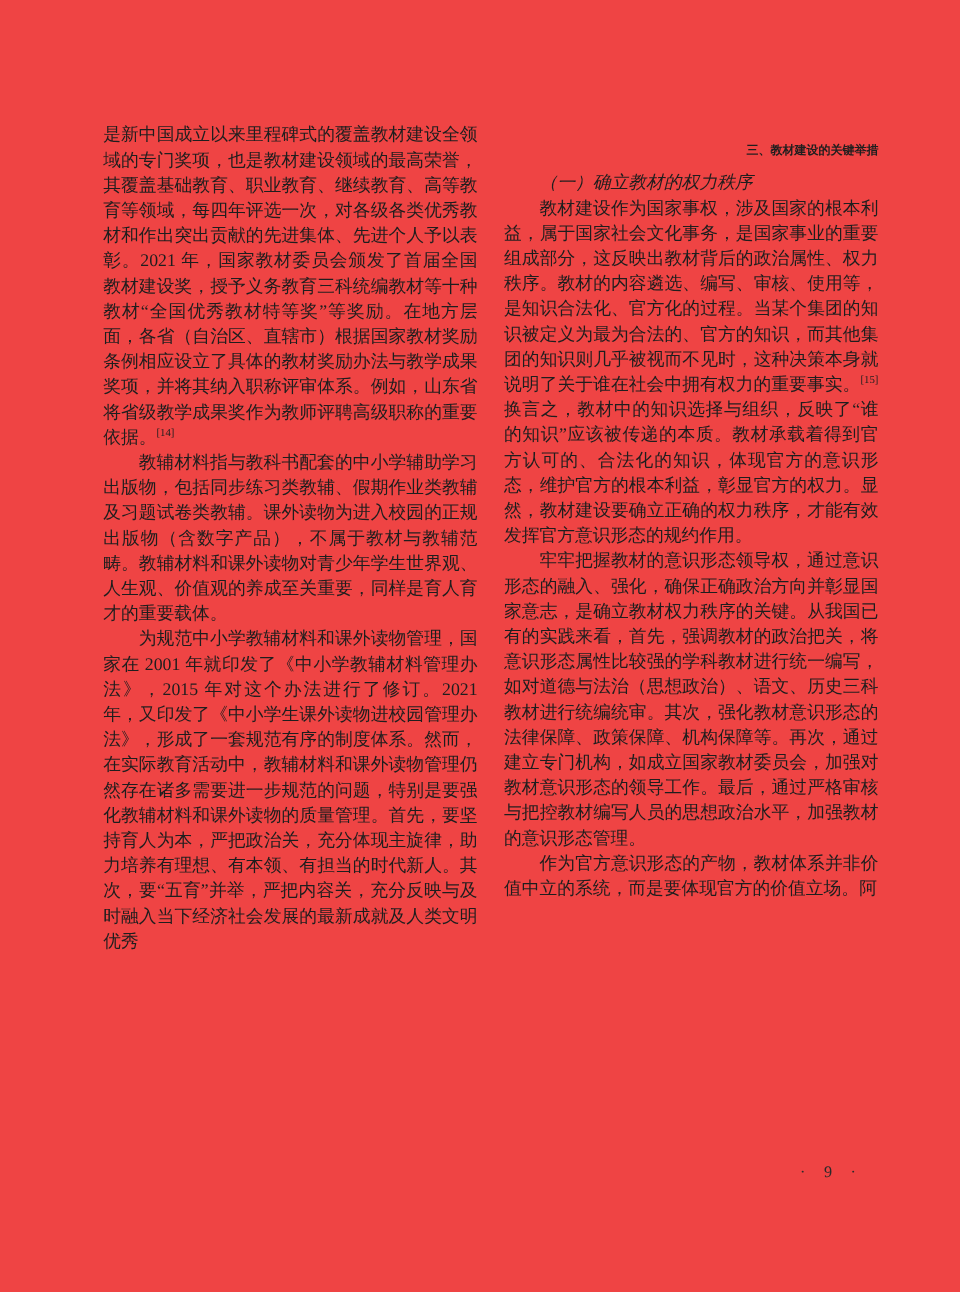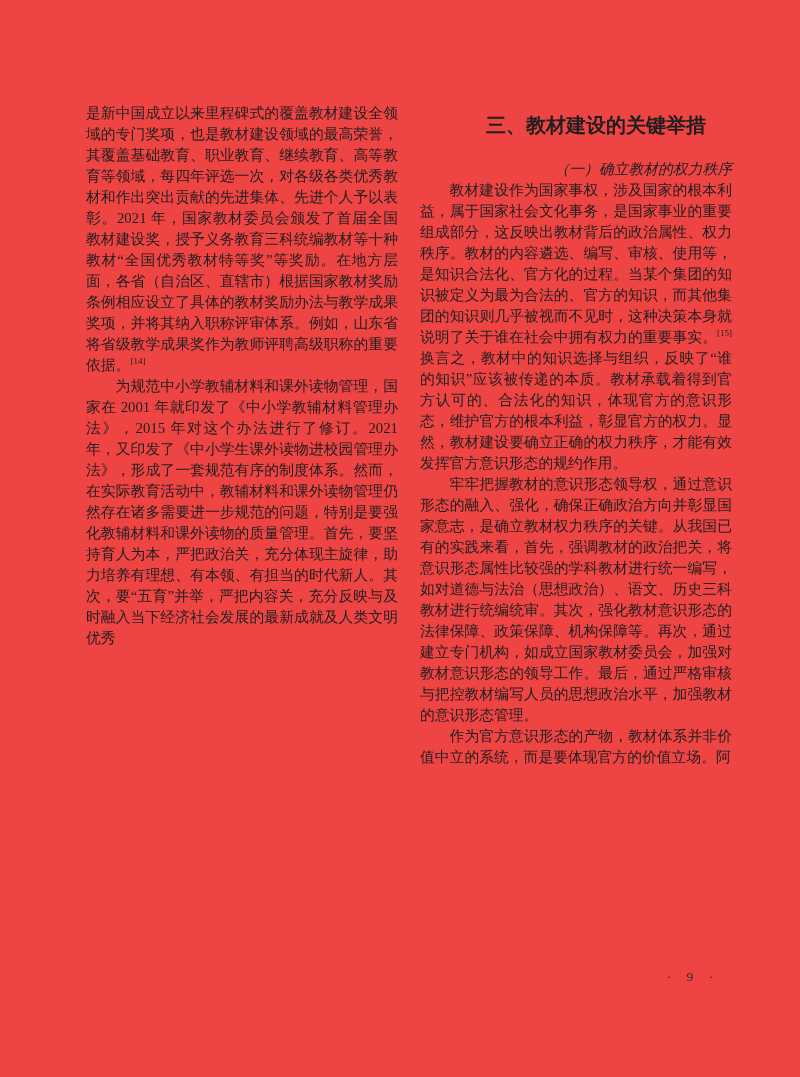--- a/index.html
+++ b/index.html
@@ -32,36 +32,36 @@
     letter-spacing: 0;
   }
   .col p {
     margin: 0;
     text-indent: 2em;
   }
   .col p.cont {
     text-indent: 0;
   }
   .section-heading {
-    margin: 12px 0 23px 0;
+    margin: 12px 0 7px 0;
     font-family: "Liberation Sans", "DejaVu Sans", sans-serif;
     font-weight: bold;
-    font-size: 20px;
+    font-size: 10px;
     line-height: 21px;
     text-indent: 2em;
-    text-align: center;
+    text-align: right;
   }
   .sub-heading {
     margin: 0;
     font-style: italic;
     font-weight: normal;
     font-size: 14.8px;
     line-height: 21px;
     text-indent: 2em;
-    text-align: right;
+    text-align: left;
   }
   sup.ref {
     font-size: 9px;
     line-height: 0;
     vertical-align: super;
     letter-spacing: 0;
   }
   .page-number {
     position: absolute;
     left: 648px;
@@ -75,20 +75,21 @@
   }
 </style>
 </head>
 <body>
 
 <div class="page">
   <div class="columns">
 
     <div class="col">
       <p class="cont"><span>是新中国成立以来里程碑式的覆盖教材建设全领域的专门奖项，也是教材建设领域的最高荣誉，其覆盖基础教育、职业教育、继续教育、高等教育等领域，每四年评选一次，对各级各类优秀教材和作出突出贡献的先进集体、先进个人予以表彰。2021 年，国家教材委员会颁发了首届全国教材建设奖，授予义务教育三科统编教材等十种教材“全国优秀教材特等奖”等奖励。在地方层面，各省（自治区、直辖市）根据国家教材奖励条例相应设立了具体的教材奖励办法与教学成果奖项，并将其纳入职称评审体系。例如，山东省将省级教学成果奖作为教师评聘高级职称的重要依据。</span><sup class="ref">[14]</sup></p>
+      <p>教辅材料指与教科书配套的中小学辅助学习出版物，包括同步练习类教辅、假期作业类教辅及习题试卷类教辅。课外读物为进入校园的正规出版物（含数字产品），不属于教材与教辅范畴。教辅材料和课外读物对青少年学生世界观、人生观、价值观的养成至关重要，同样是育人育才的重要载体。</p>
       <p>为规范中小学教辅材料和课外读物管理，国家在 2001 年就印发了《中小学教辅材料管理办法》，2015 年对这个办法进行了修订。2021 年，又印发了《中小学生课外读物进校园管理办法》，形成了一套规范有序的制度体系。然而，在实际教育活动中，教辅材料和课外读物管理仍然存在诸多需要进一步规范的问题，特别是要强化教辅材料和课外读物的质量管理。首先，要坚持育人为本，严把政治关，充分体现主旋律，助力培养有理想、有本领、有担当的时代新人。其次，要“五育”并举，严把内容关，充分反映与及时融入当下经济社会发展的最新成就及人类文明优秀</p>
     </div>
 
     <div class="col">
       <h2 class="section-heading">三、教材建设的关键举措</h2>
       <h3 class="sub-heading">（一）确立教材的权力秩序</h3>
       <p><span>教材建设作为国家事权，涉及国家的根本利益，属于国家社会文化事务，是国家事业的重要组成部分，这反映出教材背后的政治属性、权力秩序。教材的内容遴选、编写、审核、使用等，是知识合法化、官方化的过程。当某个集团的知识被定义为最为合法的、官方的知识，而其他集团的知识则几乎被视而不见时，这种决策本身就说明了关于谁在社会中拥有权力的重要事实。</span><sup class="ref">[15]</sup><span>换言之，教材中的知识选择与组织，反映了“谁的知识”应该被传递的本质。教材承载着得到官方认可的、合法化的知识，体现官方的意识形态，维护官方的根本利益，彰显官方的权力。显然，教材建设要确立正确的权力秩序，才能有效发挥官方意识形态的规约作用。</span></p>
       <p>牢牢把握教材的意识形态领导权，通过意识形态的融入、强化，确保正确政治方向并彰显国家意志，是确立教材权力秩序的关键。从我国已有的实践来看，首先，强调教材的政治把关，将意识形态属性比较强的学科教材进行统一编写，如对道德与法治（思想政治）、语文、历史三科教材进行统编统审。其次，强化教材意识形态的法律保障、政策保障、机构保障等。再次，通过建立专门机构，如成立国家教材委员会，加强对教材意识形态的领导工作。最后，通过严格审核与把控教材编写人员的思想政治水平，加强教材的意识形态管理。</p>
       <p>作为官方意识形态的产物，教材体系并非价值中立的系统，而是要体现官方的价值立场。阿</p>
     </div>

